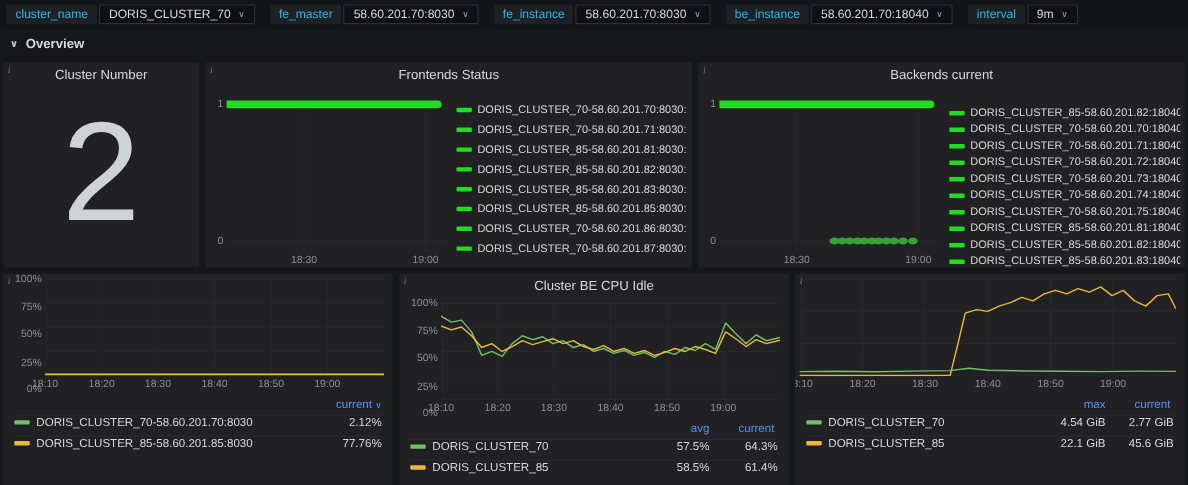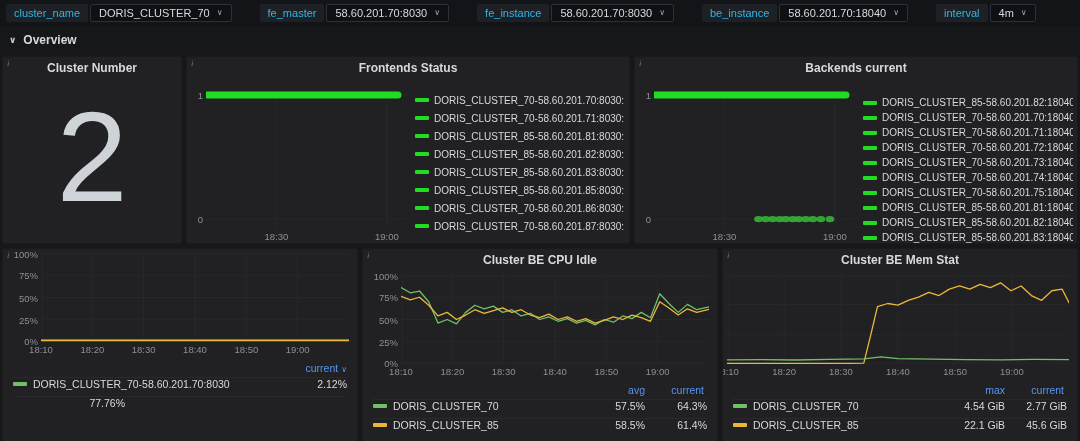--- a/index.html
+++ b/index.html
@@ -1,37 +1,37 @@
 <!DOCTYPE html>
 <html><head>
 <meta charset="utf-8">
 <style>
   *{box-sizing:border-box;margin:0;padding:0}
   html,body{width:1080px;height:441px;overflow:hidden;background:#161719;
     font-family:"Liberation Sans","DejaVu Sans",sans-serif;color:#d8d9da}
   
   .topbar{display:flex;align-items:center;height:26px;background:#121417;padding:0 6px}
-  .vars{display:flex;align-items:center;gap:28px}
+  .vars{display:flex;align-items:center;gap:14px}
   .var{display:flex;align-items:center}
   .var-label{background:#1d2125;color:#33b5e5;font-size:11px;padding:3px 8px;border-radius:2px;margin-right:2px;white-space:nowrap}
   .var-value{display:flex;align-items:center;gap:7px;background:#0e1013;border:1px solid #2c3138;
     color:#d8d9da;font-size:11px;padding:2px 8px;border-radius:2px;cursor:pointer;white-space:nowrap}
   .chev{color:#9fa7b3;font-size:8px;line-height:1}
   
   .rowhdr{display:flex;align-items:center;gap:7px;height:28px;padding:0 9px;font-size:12px;
     font-weight:bold;color:#d8d9da;cursor:pointer}
   .rowhdr .chev{font-size:9px;color:#c7cbd1}
   
   .grid-row1{display:flex;gap:4px;padding:2px 2px 0}
   .grid-row2{display:flex;gap:4px;padding:4px 2px 0}
   .panel{position:relative;background:#212124;border:1px solid #1a1a1d;border-radius:2px;overflow:hidden}
   .grid-row1 .panel{height:188px}
   .grid-row2 .panel{height:200px;width:356px}
   .p1{width:180px}.p2{width:444px}.p3{width:444px}
-  .panel-title{height:22px;line-height:22px;text-align:center;font-size:12px;font-weight:bold;
+  .panel-title{height:22px;line-height:22px;text-align:center;font-size:12px;font-weight:normal;
     color:#d8d9da;cursor:pointer;white-space:nowrap;overflow:hidden}
   .info-corner{position:absolute;top:1px;left:4px;font-size:9px;color:#70777f;font-style:italic;
     font-family:"Liberation Serif",serif;cursor:pointer;z-index:3}
   
   .big-number{display:flex;align-items:center;justify-content:center;height:156px;
     font-size:128px;font-weight:500;color:#ced3d7;line-height:1}
   
   .status-body{display:flex;height:164px;padding:6px 4px 0 4px}
   .yaxis2{display:flex;flex-direction:column;width:15px;font-size:9.5px;color:#8a9097}
   .yax-inner{position:relative;flex:1}
@@ -45,21 +45,21 @@
   .status-legend{width:218px;display:flex;flex-direction:column;overflow:hidden;padding-left:8px}
   .status-legend.fe{justify-content:flex-end;padding-bottom:8px}
   .status-legend.be{padding-top:10px}
   .legend-item{display:flex;align-items:center;gap:5px;font-size:10px;white-space:nowrap;cursor:pointer;flex:none}
   .fe .legend-item{height:18px}
   .be .legend-item{height:15px}
   .legend-chip{width:14px;height:4px;border-radius:1px;flex:none;background:#73bf69}
   
   .ts-body{padding:4px 8px 0 4px}
   .ts-chart{display:flex;height:102px}
-  .yaxis{display:flex;flex-direction:column;width:34px;font-size:9.5px;color:#8a9097}
+  .yaxis{display:flex;flex-direction:row;width:34px;font-size:9.5px;color:#8a9097}
   .p6 .yaxis{width:46px}
   .yaxis .yax-spacer{height:13px}
   .ts-chart .xaxis{height:13px}
   
   .ltable{margin-top:6px;padding:0 2px 0 6px}
   .lhead{display:flex;align-items:center;height:14px;font-size:10.5px;color:#5794f2;margin-bottom:2px}
   .name-col{flex:1;min-width:0;display:flex;align-items:center;gap:6px}
   .col1{width:50px;text-align:right;white-space:nowrap}
   .col2{width:62px;text-align:right;white-space:nowrap}
   .lhead .col1,.lhead .col2{cursor:pointer}
@@ -100,21 +100,21 @@
         <div class="var">
         <span class="var-label">be_instance</span>
         <span class="var-value">
           <span>58.60.201.70:18040</span>
           <span class="chev">∨</span>
         </span>
       </div>
         <div class="var">
         <span class="var-label">interval</span>
         <span class="var-value">
-          <span>4m</span>
+          <span>9m</span>
           <span class="chev">∨</span>
         </span>
       </div>
       </div>
   </div>
 
   <div class="rowhdr">
     <span class="chev">∨</span>
     <span>Overview</span>
   </div>
@@ -326,20 +326,24 @@
           <div>
               <div class="lrow">
               <span class="name-col">
                 <span class="legend-chip" style="background: rgb(115, 191, 105);"></span>
                 <span class="lname">DORIS_CLUSTER_70-58.60.201.70:8030</span>
               </span>
               <span class="col1 lval"></span>
               <span class="col2 lval">2.12%</span>
             </div>
               <div class="lrow">
+              <span class="name-col">
+                <span class="legend-chip" style="background: rgb(234, 184, 57);"></span>
+                <span class="lname">DORIS_CLUSTER_85-58.60.201.85:8030</span>
+              </span>
               <span class="col1 lval"></span>
               <span class="col2 lval">77.76%</span>
             </div>
             </div>
         </div>
       </div>
     </div>
 
     <div class="panel p5">
       <span class="info-corner">i</span>
@@ -407,21 +411,20 @@
               <span class="col1 lval">58.5%</span>
               <span class="col2 lval">61.4%</span>
             </div>
             </div>
         </div>
       </div>
     </div>
 
     <div class="panel p6">
       <span class="info-corner">i</span>
-      <div class="panel-title">Cluster BE Mem Stat</div>
       <div class="ts-body">
         <div class="ts-chart">
           <div class="plot-wrap">
             <div class="plot-area">
                 <svg viewBox="0 0 100 100" preserveAspectRatio="none" width="100%" height="100%">
                   <line x1="0" y1="1" x2="100" y2="1" stroke="#26282b" stroke-width="1" vector-effect="non-scaling-stroke"></line>
                   <line x1="0" y1="33.3" x2="100" y2="33.3" stroke="#26282b" stroke-width="1" vector-effect="non-scaling-stroke"></line>
                   <line x1="0" y1="66.7" x2="100" y2="66.7" stroke="#26282b" stroke-width="1" vector-effect="non-scaling-stroke"></line>
                   <line x1="0" y1="99" x2="100" y2="99" stroke="#26282b" stroke-width="1" vector-effect="non-scaling-stroke"></line>
                   <line x1="0.5" y1="0" x2="0.5" y2="100" stroke="#26282b" stroke-width="1" vector-effect="non-scaling-stroke"></line>

